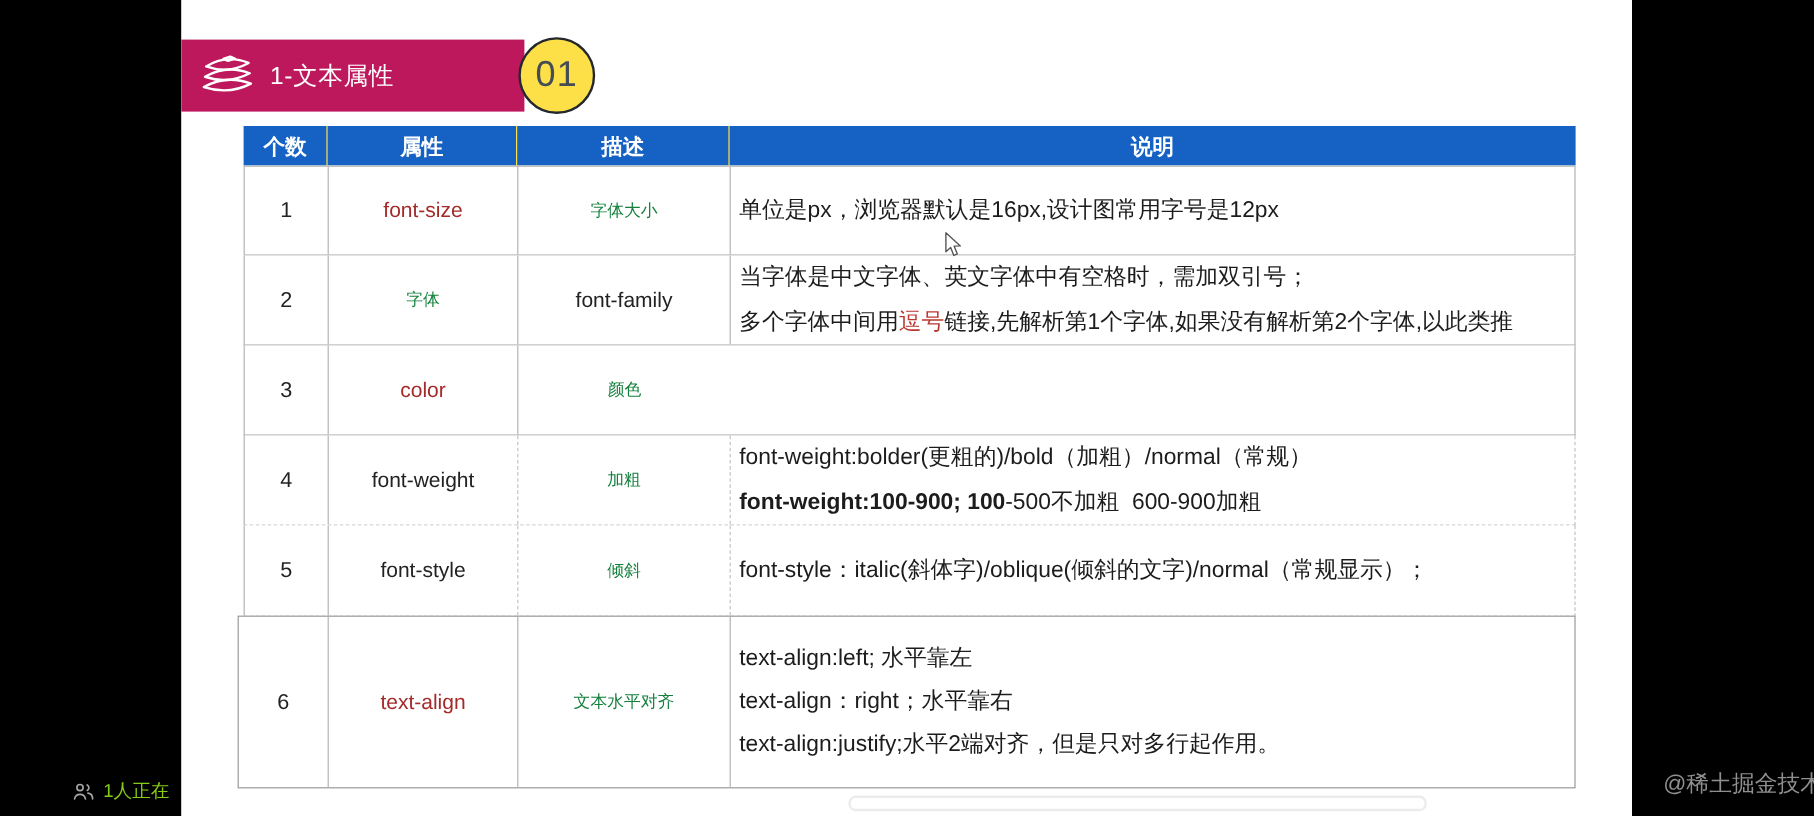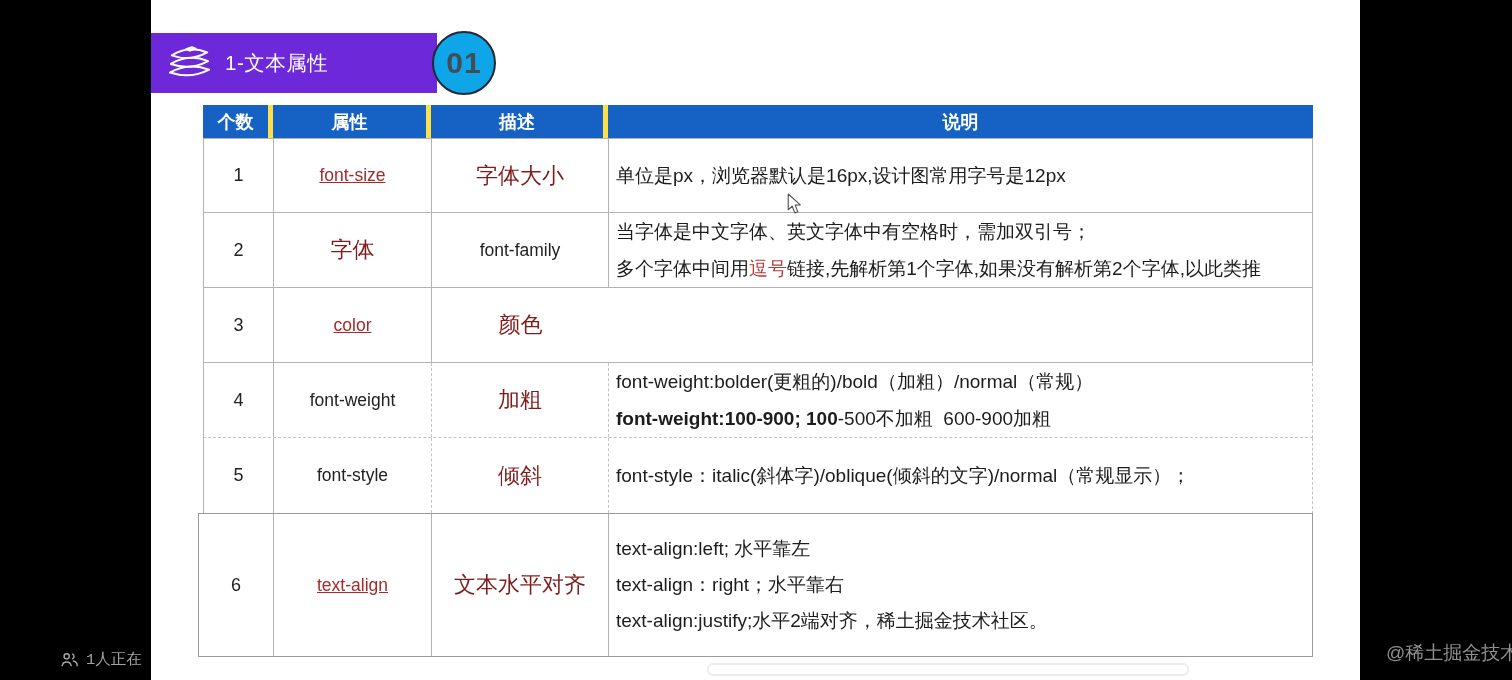--- a/index.html
+++ b/index.html
@@ -2,58 +2,58 @@
 <html><head>
 <meta charset="utf-8">
 <style>
   html,body{margin:0;padding:0;}
   body{
     width:1512px;height:680px;position:relative;background:#000;
     font-family:"Liberation Sans","DejaVu Sans",sans-serif;overflow:hidden;
   }
   .slide{position:absolute;left:151px;top:0;width:1209px;height:680px;background:#ffffff;overflow:hidden;}
   
-  .banner{position:absolute;left:0;top:33px;width:286px;height:60px;background:#6d28d9;
+  .banner{position:absolute;left:0;top:33px;width:286px;height:60px;background:#be185d;
     display:flex;align-items:center;padding-left:14px;box-sizing:border-box;}
   .banner svg{flex:0 0 auto;}
   .banner-title{color:#fff;font-size:20.5px;margin-left:12px;letter-spacing:.5px;}
   .num-circle{position:absolute;left:281px;top:31px;width:64px;height:64px;border-radius:50%;
-    background:#0ea5e9;border:2.5px solid #23282e;box-sizing:border-box;display:flex;align-items:center;
-    justify-content:center;font-size:30px;font-weight:bold;color:#454d54;letter-spacing:1px;z-index:3;}
+    background:#fde047;border:2.5px solid #23282e;box-sizing:border-box;display:flex;align-items:center;
+    justify-content:center;font-size:30px;font-weight:normal;color:#454d54;letter-spacing:1px;z-index:3;}
   
   .table{position:absolute;left:52px;top:105px;width:1110px;}
   .thead{display:grid;grid-template-columns:70px 158px 177px 1fr;height:33px;background:#1562c4;}
   .th{display:flex;align-items:center;justify-content:center;color:#fff;font-weight:bold;
-    font-size:18px;border-right:5px solid #fde047;box-sizing:border-box;}
+    font-size:18px;border-right:1px solid #fde047;box-sizing:border-box;}
   .th:last-child{border-right:none;}
   .trow{display:grid;grid-template-columns:70px 158px 177px 1fr;background:#fff;box-sizing:border-box;
     border-left:1px solid #b3b3b3;border-right:1px solid #b3b3b3;border-bottom:1px solid #b3b3b3;}
   .trow:first-of-type{border-top:1px solid #b3b3b3;}
   .trow.dashed{border-bottom:1px dashed #c2c2c2;border-right:1px dashed #c2c2c2;}
   .trow.dashed .cell:nth-child(2),.trow.dashed .cell:nth-child(3){border-right:1px dashed #c2c2c2;}
   .trow.offset{position:relative;left:-5px;width:1115px;margin-top:-1px;
     border:1px solid #9a9a9a;grid-template-columns:75px 158px 177px 1fr;}
   .cell{box-sizing:border-box;border-right:1px solid #b3b3b3;}
   .cell:last-child{border-right:none;}
   .c-num{display:flex;align-items:center;justify-content:center;font-size:18px;color:#222;}
   .c-prop{display:flex;align-items:center;justify-content:center;font-size:17.5px;color:#222;}
-  .c-prop .link{color:#a52a2a;text-decoration:underline;cursor:pointer;}
-  .c-desc{display:flex;align-items:center;justify-content:center;font-size:22px;color:#7f1d1d;}
+  .c-prop .link{color:#a52a2a;cursor:pointer;}
+  .c-desc{display:flex;align-items:center;justify-content:center;font-size:14px;color:#15803d;}
   .c-exp{display:flex;flex-direction:column;justify-content:center;padding:0 8px 0 7px;
     font-size:19px;color:#1c1c1c;}
   .exp-line{line-height:37px;white-space:pre-wrap;}
   .trow.offset .exp-line{line-height:36px;}
   .seg-red{color:#b93832;}
   .seg-bold{font-weight:bold;margin-top:29px;}
   
   .scrubber{position:absolute;left:556px;top:663px;width:478px;height:9px;border:2px solid #ececec;
     border-radius:6px;background:#fff;z-index:4;}
   .watermark{position:absolute;left:1386px;top:640px;font-size:19px;color:#8f8f8f;z-index:6;white-space:nowrap;}
   .viewers{position:absolute;left:60px;top:649px;width:91px;overflow:hidden;display:flex;align-items:center;
-    gap:6px;color:#a3a3a3;font-size:15.5px;white-space:nowrap;z-index:6;font-family:Liberation Mono, monospace;}
+    gap:6px;color:#84cc16;font-size:15.5px;white-space:nowrap;z-index:6;}
   .cursor{position:absolute;left:786px;top:193px;z-index:9;}
 </style>
 </head>
 <body>
 
 <div class="slide">
 
   <div class="banner">
     <svg width="48" height="44" viewBox="0 0 50 46">
       <g fill="none" stroke="#ffffff" stroke-width="2.1" stroke-linejoin="round">
@@ -128,21 +128,21 @@
         </div>
         <div class="trow offset" style="height: 144px;">
           <div class="cell c-num">6</div>
           <div class="cell c-prop">
             <span class="link">text-align</span>
           </div>
           <div class="cell c-desc">文本水平对齐</div>
           <div class="cell c-exp">
             <div class="exp-line"><span>text-align:left; 水平靠左</span></div>
             <div class="exp-line"><span>text-align：right；水平靠右</span></div>
-            <div class="exp-line"><span>text-align:justify;水平2端对齐，稀土掘金技术社区。</span></div>
+            <div class="exp-line"><span>text-align:justify;水平2端对齐，但是只对多行起作用。</span></div>
           </div>
         </div>
       </div>
   </div>
 
   <div class="scrubber"></div>
 </div>
 
 <div class="viewers">
   <svg width="20" height="18" viewBox="0 0 24 20">

